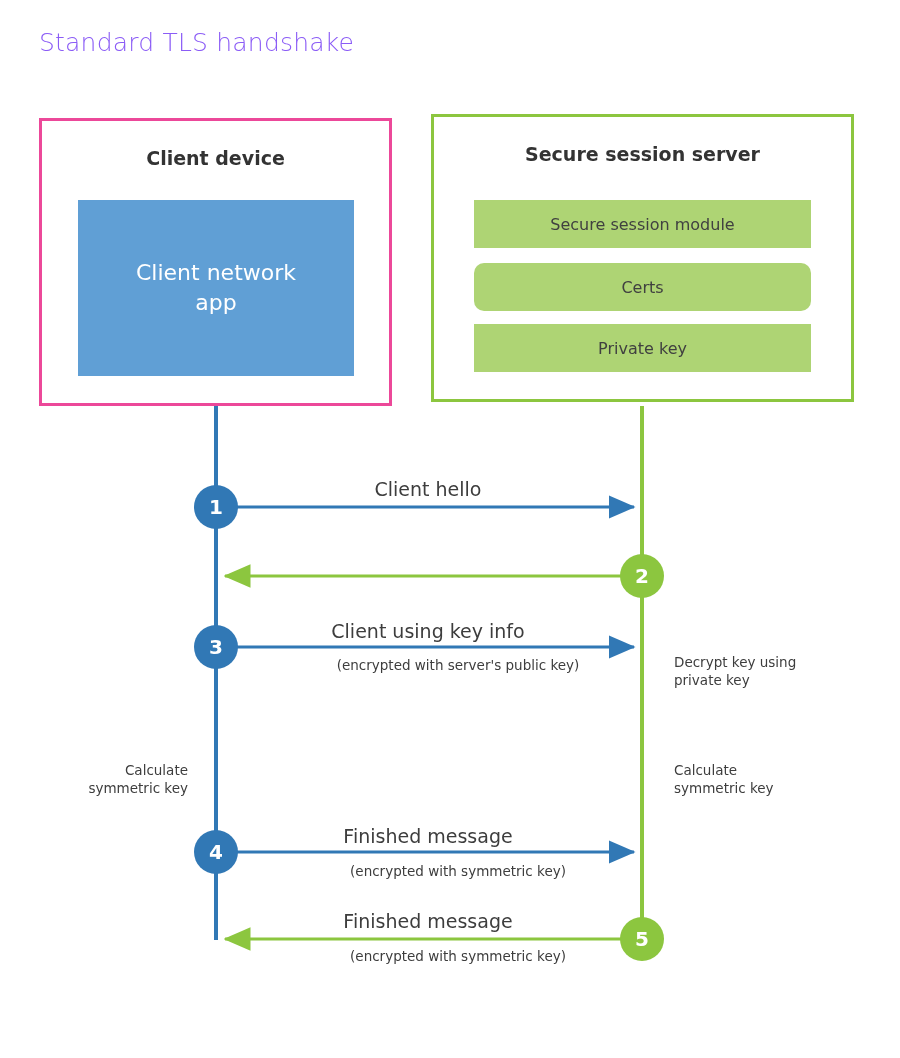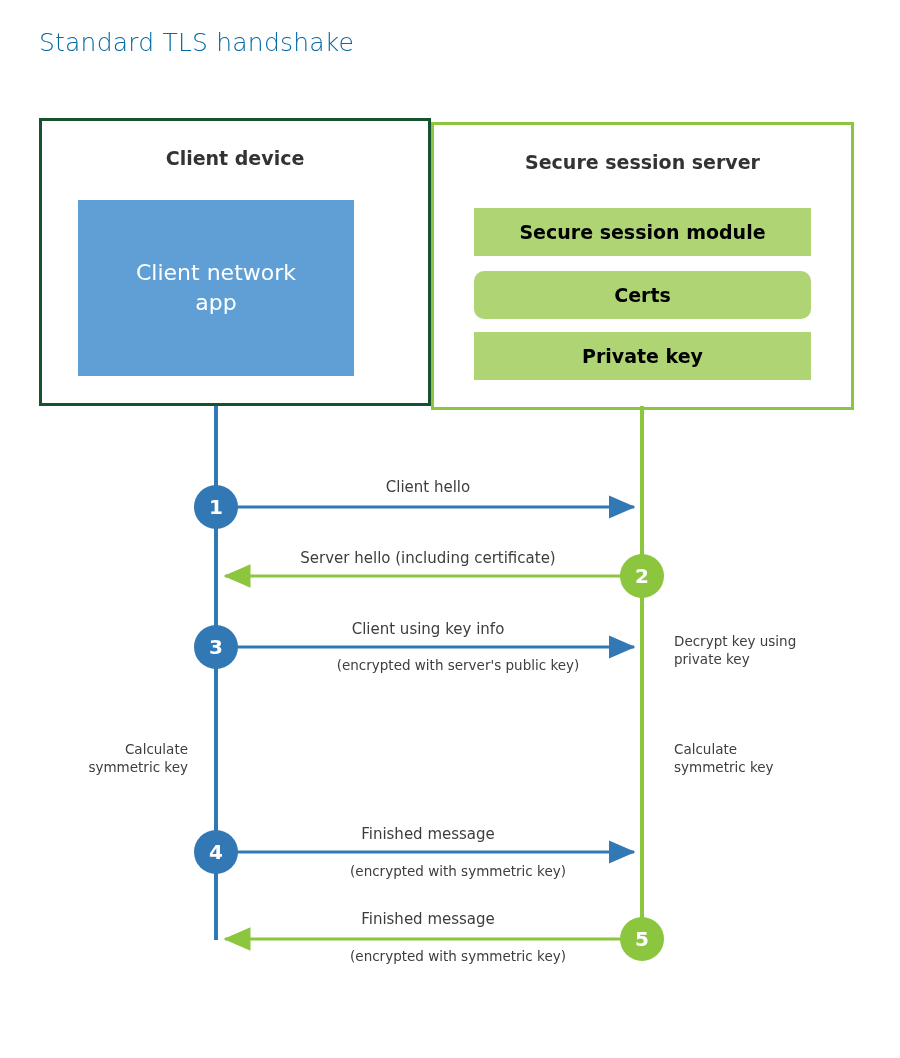--- a/index.html
+++ b/index.html
@@ -22,41 +22,41 @@
     height: 1058px;
   }
 
   
   .page-title {
     position: absolute;
     left: 39px;
     top: 28px;
     font-size: 25px;
     font-weight: 300;
-    color: #0369a1;
+    color: #8b5cf6;
     letter-spacing: 0.2px;
     white-space: nowrap;
   }
 
   
   .party-box {
     position: absolute;
     background: #ffffff;
     box-sizing: border-box;
   }
   #client-box {
     left: 39px;
     top: 118px;
-    width: 392px;
+    width: 353px;
     height: 288px;
-    border: 3px solid #14532d;
+    border: 3px solid #ec4899;
   }
   #server-box {
     left: 431px;
-    top: 122px;
+    top: 114px;
     width: 423px;
     height: 288px;
     border: 3px solid #8cc63f;
     padding-left: 16px;
   }
   .party-title {
     position: absolute;
     left: 0;
     right: 0;
     top: 26px;
@@ -92,23 +92,23 @@
     position: absolute;
     left: 40px;
     width: 337px;
     height: 48px;
     background: #aed474;
     display: flex;
     align-items: center;
     justify-content: center;
   }
   .server-bar .block-label {
-    color: #000000;
-    font-size: 19px;
-    font-weight: 700;
+    color: #404040;
+    font-size: 16px;
+    font-weight: 400;
     text-align: center;
   }
   #server-bar-0 { top: 83px; }
   #server-bar-1 { top: 146px; border-radius: 10px; }
   #server-bar-2 { top: 207px; }
 
   
   #wires {
     position: absolute;
     left: 0;
@@ -132,21 +132,21 @@
     font-weight: 600;
   }
   .step-circle.blue  { background: #3178b5; }
   .step-circle.green { background: #8cc63f; }
 
   
   .msg-label {
     position: absolute;
     text-align: right;
     color: #3d3d3d;
-    font-size: 15px;
+    font-size: 19px;
     font-weight: 400;
     white-space: nowrap;
     transform: translateX(-50%);
   }
   .msg-sublabel {
     position: absolute;
     text-align: center;
     color: #3d3d3d;
     font-size: 13.5px;
     font-weight: 400;
@@ -155,20 +155,21 @@
     margin-left: 30px;
   }
 
   
   .side-note {
     position: absolute;
     color: #3d3d3d;
     font-size: 13.5px;
     line-height: 1.35;
     white-space: pre-line;
+    margin-top: 21px;
   }
   .side-note.right-align { text-align: right; transform: translateX(-100%); }
   .side-note.left-align  { text-align: left; }
 </style>
 </head>
 <body>
 
 <div id="diagram">
 
   <div class="page-title">Standard TLS handshake</div>
@@ -219,21 +220,20 @@
   </svg>
 
   <div class="step-circle blue" style="left:194px; top:485px;">1</div>
   <div class="step-circle green" style="left:620px; top:554px;">2</div>
   <div class="step-circle blue" style="left:194px; top:625px;">3</div>
   <div class="step-circle blue" style="left:194px; top:830px;">4</div>
   <div class="step-circle green" style="left:620px; top:917px;">5</div>
 
   <div class="msg-label" style="left:428px; top:478px;">Client hello</div>
 
-  <div class="msg-label" style="left:428px; top:549px;">Server hello (including certificate)</div>
 
   <div class="msg-label" style="left:428px; top:620px;">Client using key info</div>
   <div class="msg-sublabel" style="left:428px; top:657px;">(encrypted with server's public key)</div>
 
   <div class="msg-label" style="left:428px; top:825px;">Finished message</div>
   <div class="msg-sublabel" style="left:428px; top:863px;">(encrypted with symmetric key)</div>
 
   <div class="msg-label" style="left:428px; top:910px;">Finished message</div>
   <div class="msg-sublabel" style="left:428px; top:948px;">(encrypted with symmetric key)</div>
 

